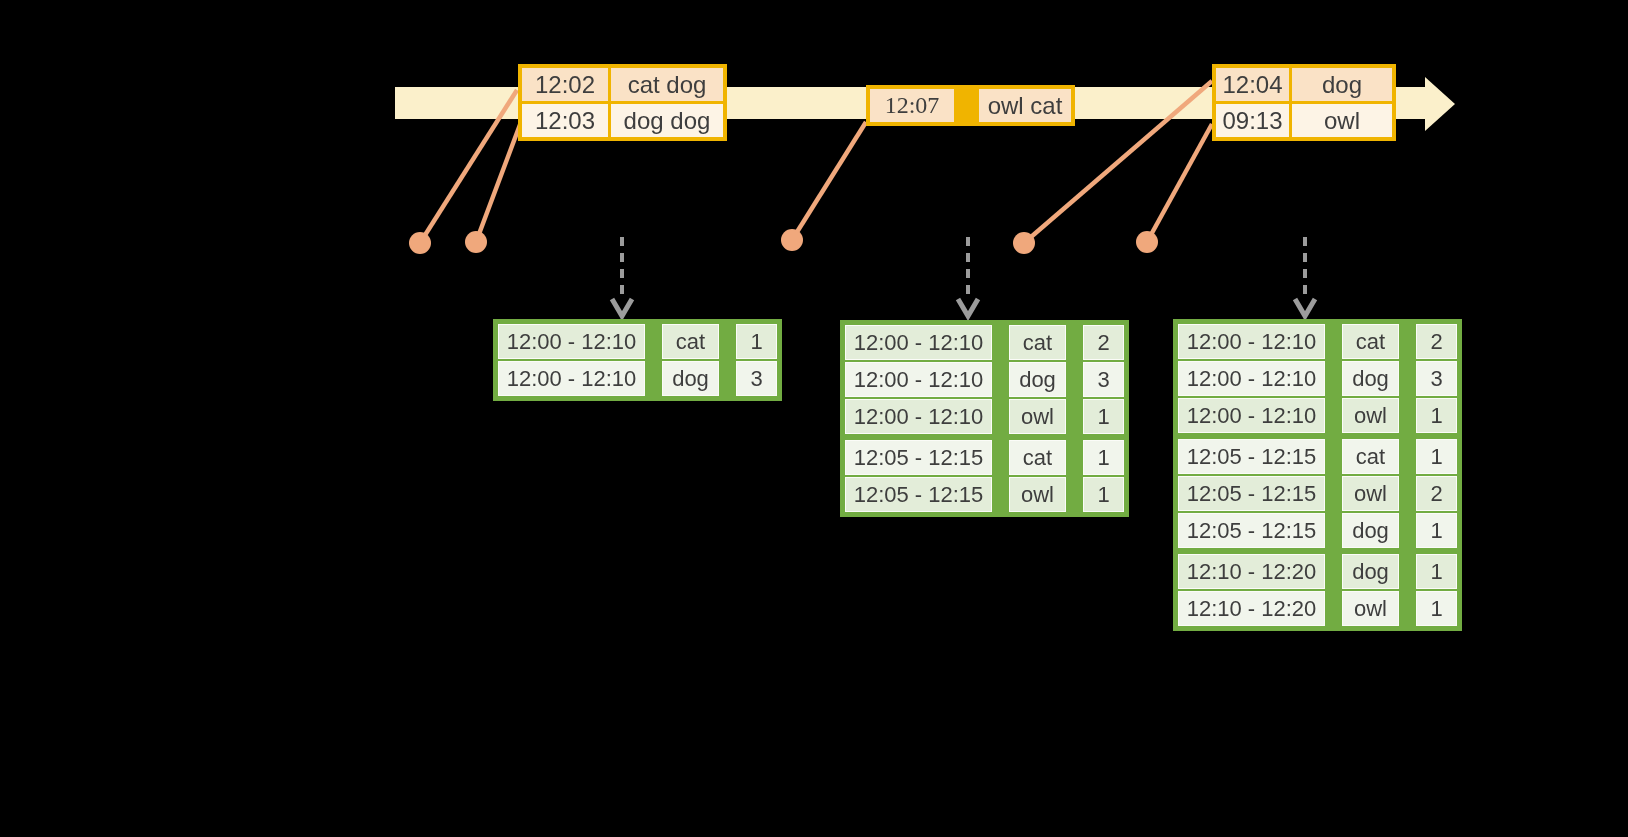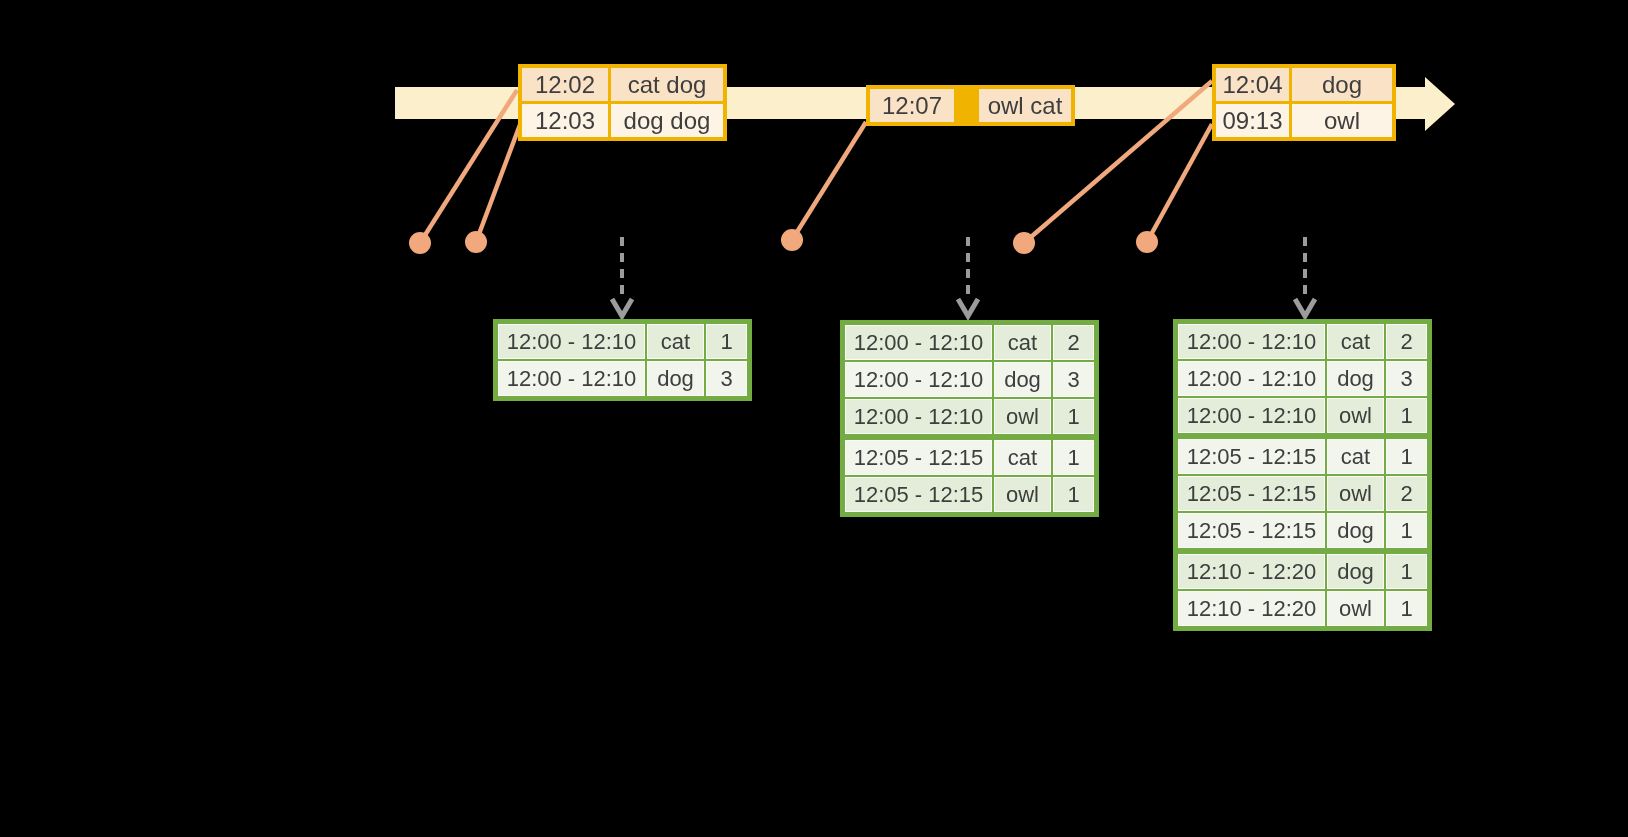--- a/index.html
+++ b/index.html
@@ -34,21 +34,21 @@
   .result-table{
     position:absolute;
     border:5px solid var(--result-border,#72ac42);
     background:var(--result-border,#72ac42);
     display:flex;flex-direction:column;
     box-sizing:border-box;
   }
   .result-row{
     display:grid;
     grid-template-columns:147px 57px 41px;
-    gap:2px;
+    gap:17px;
     margin-top:2px;
   }
   .result-row:first-child{margin-top:0;}
   .result-row.group-start{margin-top:6px;}
   .result-cell{
     height:33px;line-height:33px;
     text-align:center;
     font-size:22px;
     border:1.5px solid #fbfcf8;
     box-sizing:content-box;
@@ -96,21 +96,21 @@
         <div class="event-cell" style="background: rgb(250, 226, 198);">12:02</div>
         <div class="event-cell" style="background: rgb(250, 226, 198);">cat dog</div>
       </div>
       <div class="event-row" style="grid-template-columns: 86px 112px;">
         <div class="event-cell" style="background: rgb(253, 244, 230);">12:03</div>
         <div class="event-cell" style="background: rgb(253, 244, 230);">dog dog</div>
       </div>
     </div>
   <div class="event-table" style="left: 866px; top: 85px;">
       <div class="event-row" style="grid-template-columns: 84px 114px;">
-        <div class="event-cell" style="background: rgb(250, 226, 198);">12:07</div>
+        <div class="event-cell" style="background: rgb(250, 226, 198); font-family: Liberation Serif, serif;">12:07</div>
         <div class="event-cell" style="background: rgb(250, 226, 198); margin-left: 22px;">owl cat</div>
       </div>
     </div>
   <div class="event-table" style="left: 1212px; top: 64px;">
       <div class="event-row" style="grid-template-columns: 73px 100px;">
         <div class="event-cell" style="background: rgb(250, 226, 198);">12:04</div>
         <div class="event-cell" style="background: rgb(250, 226, 198);">dog</div>
       </div>
       <div class="event-row" style="grid-template-columns: 73px 100px;">
         <div class="event-cell" style="background: rgb(253, 244, 230);">09:13</div>

